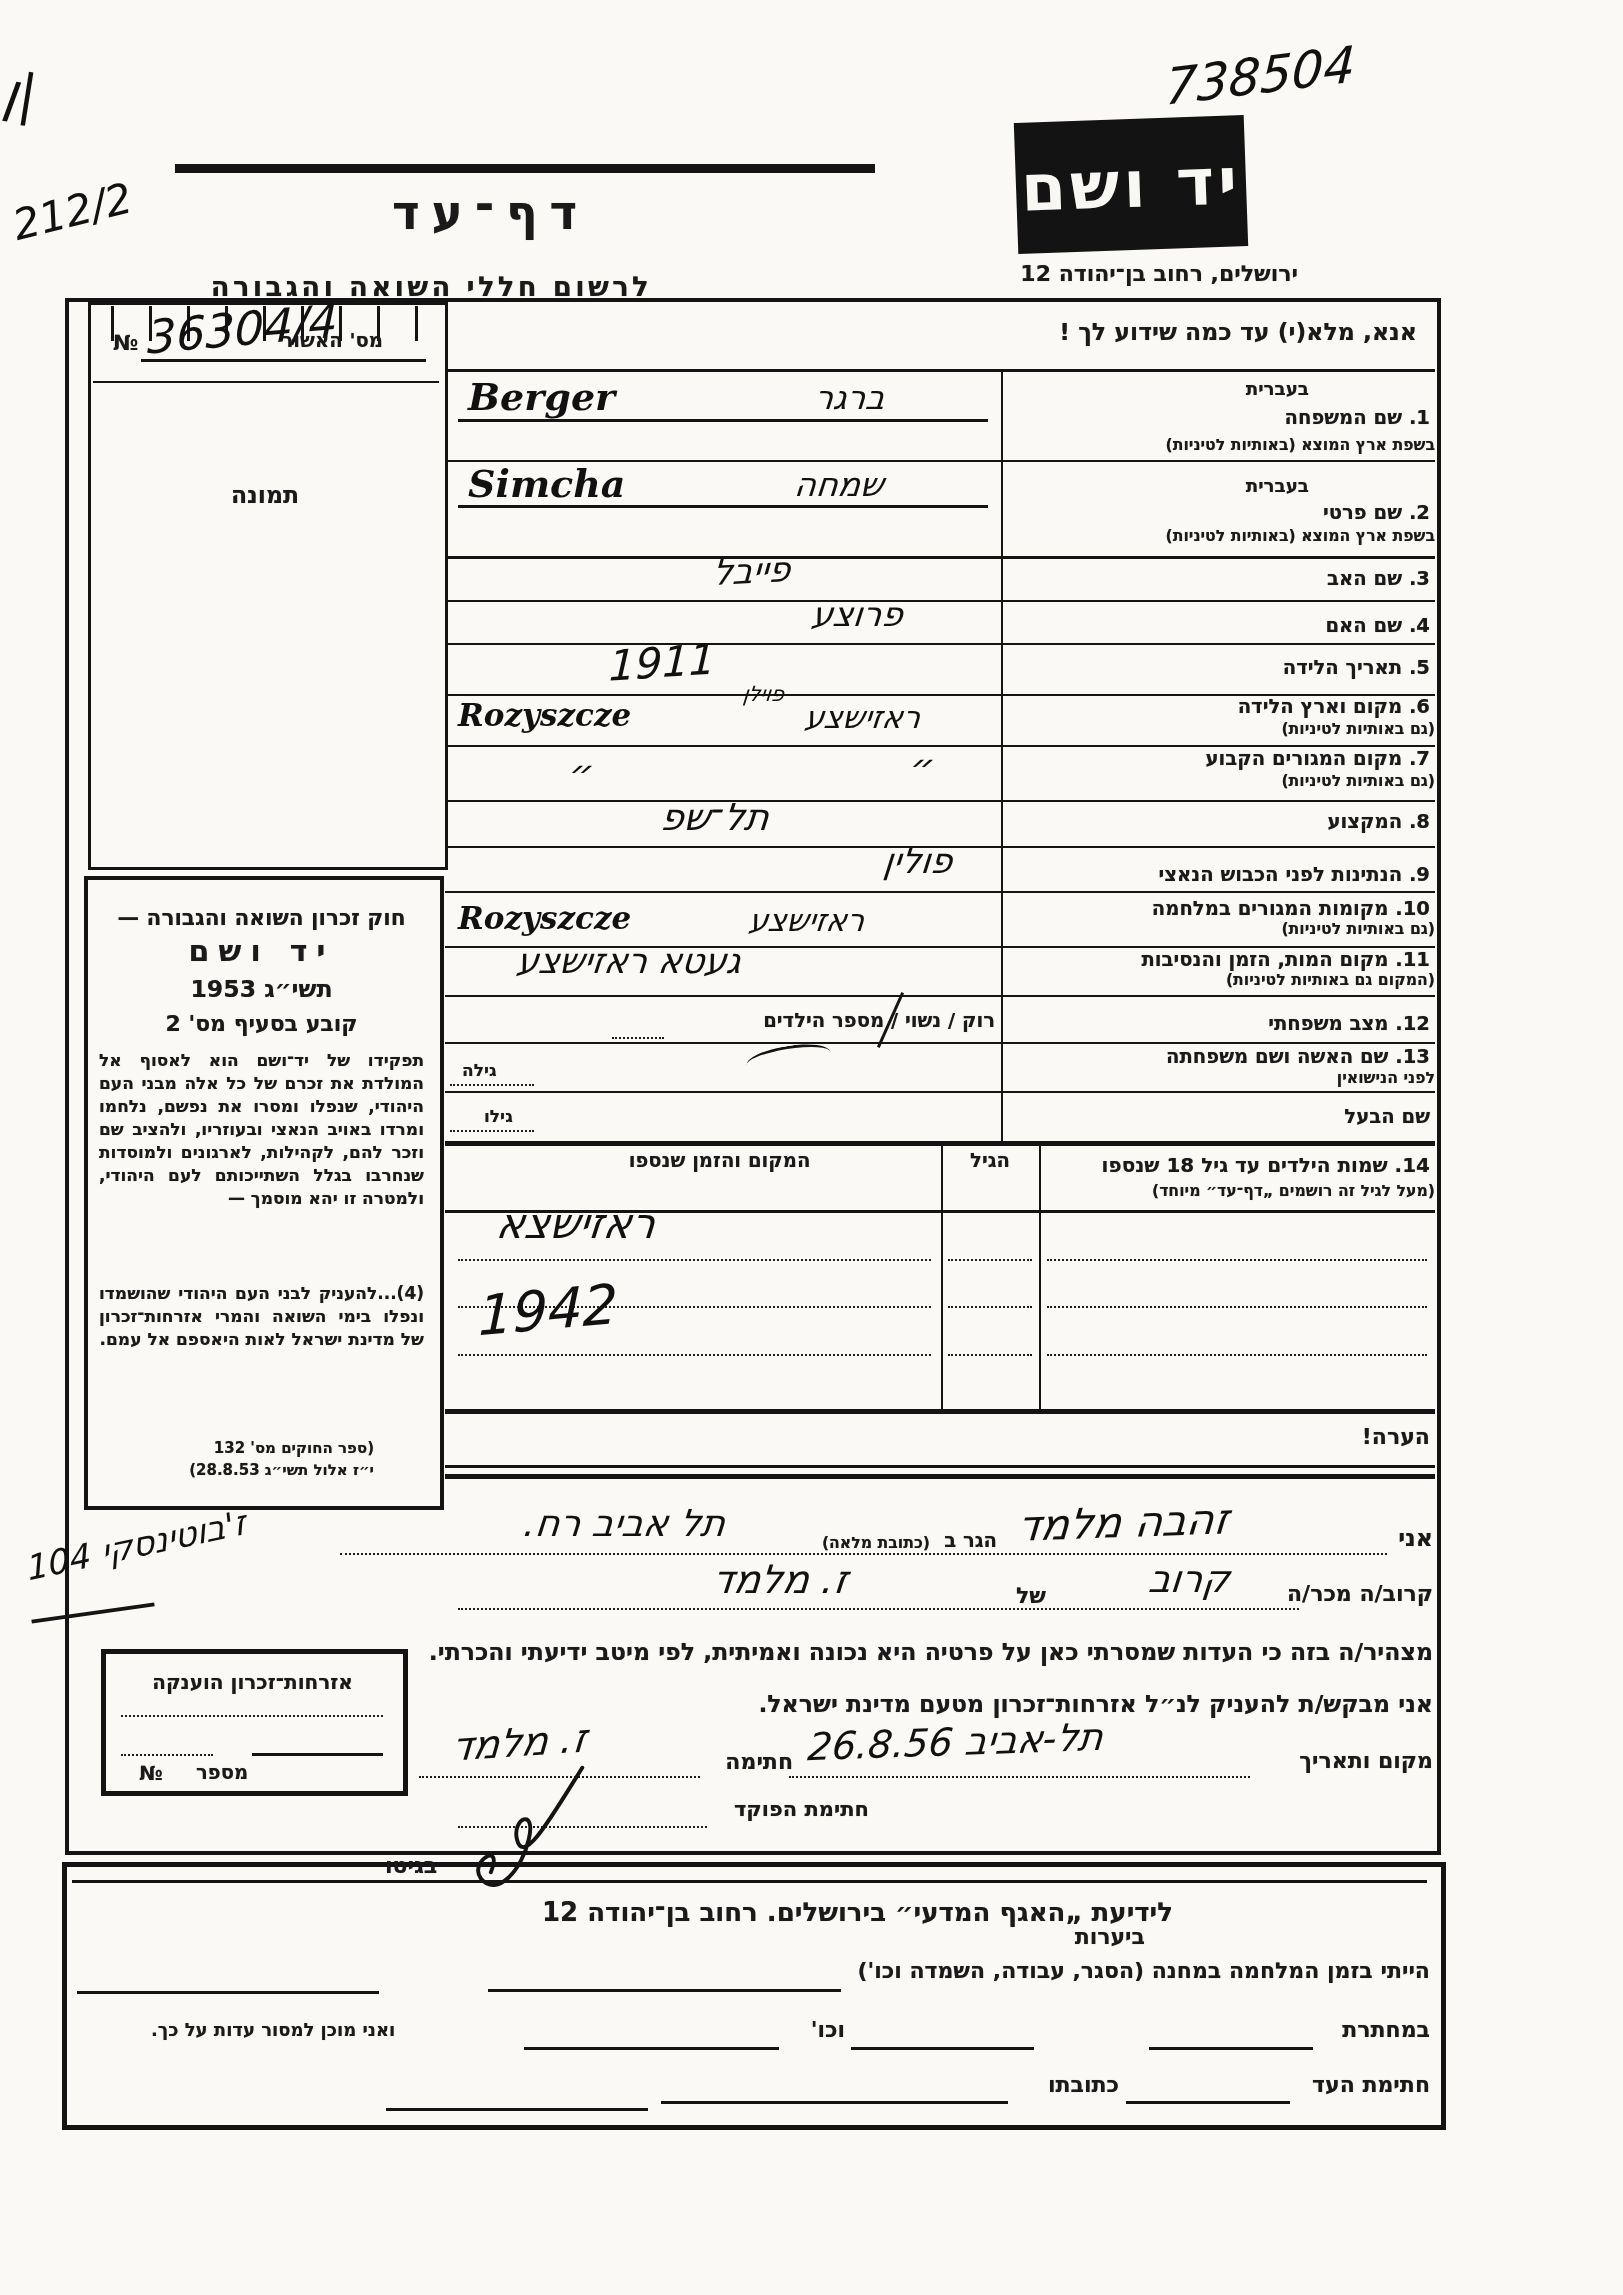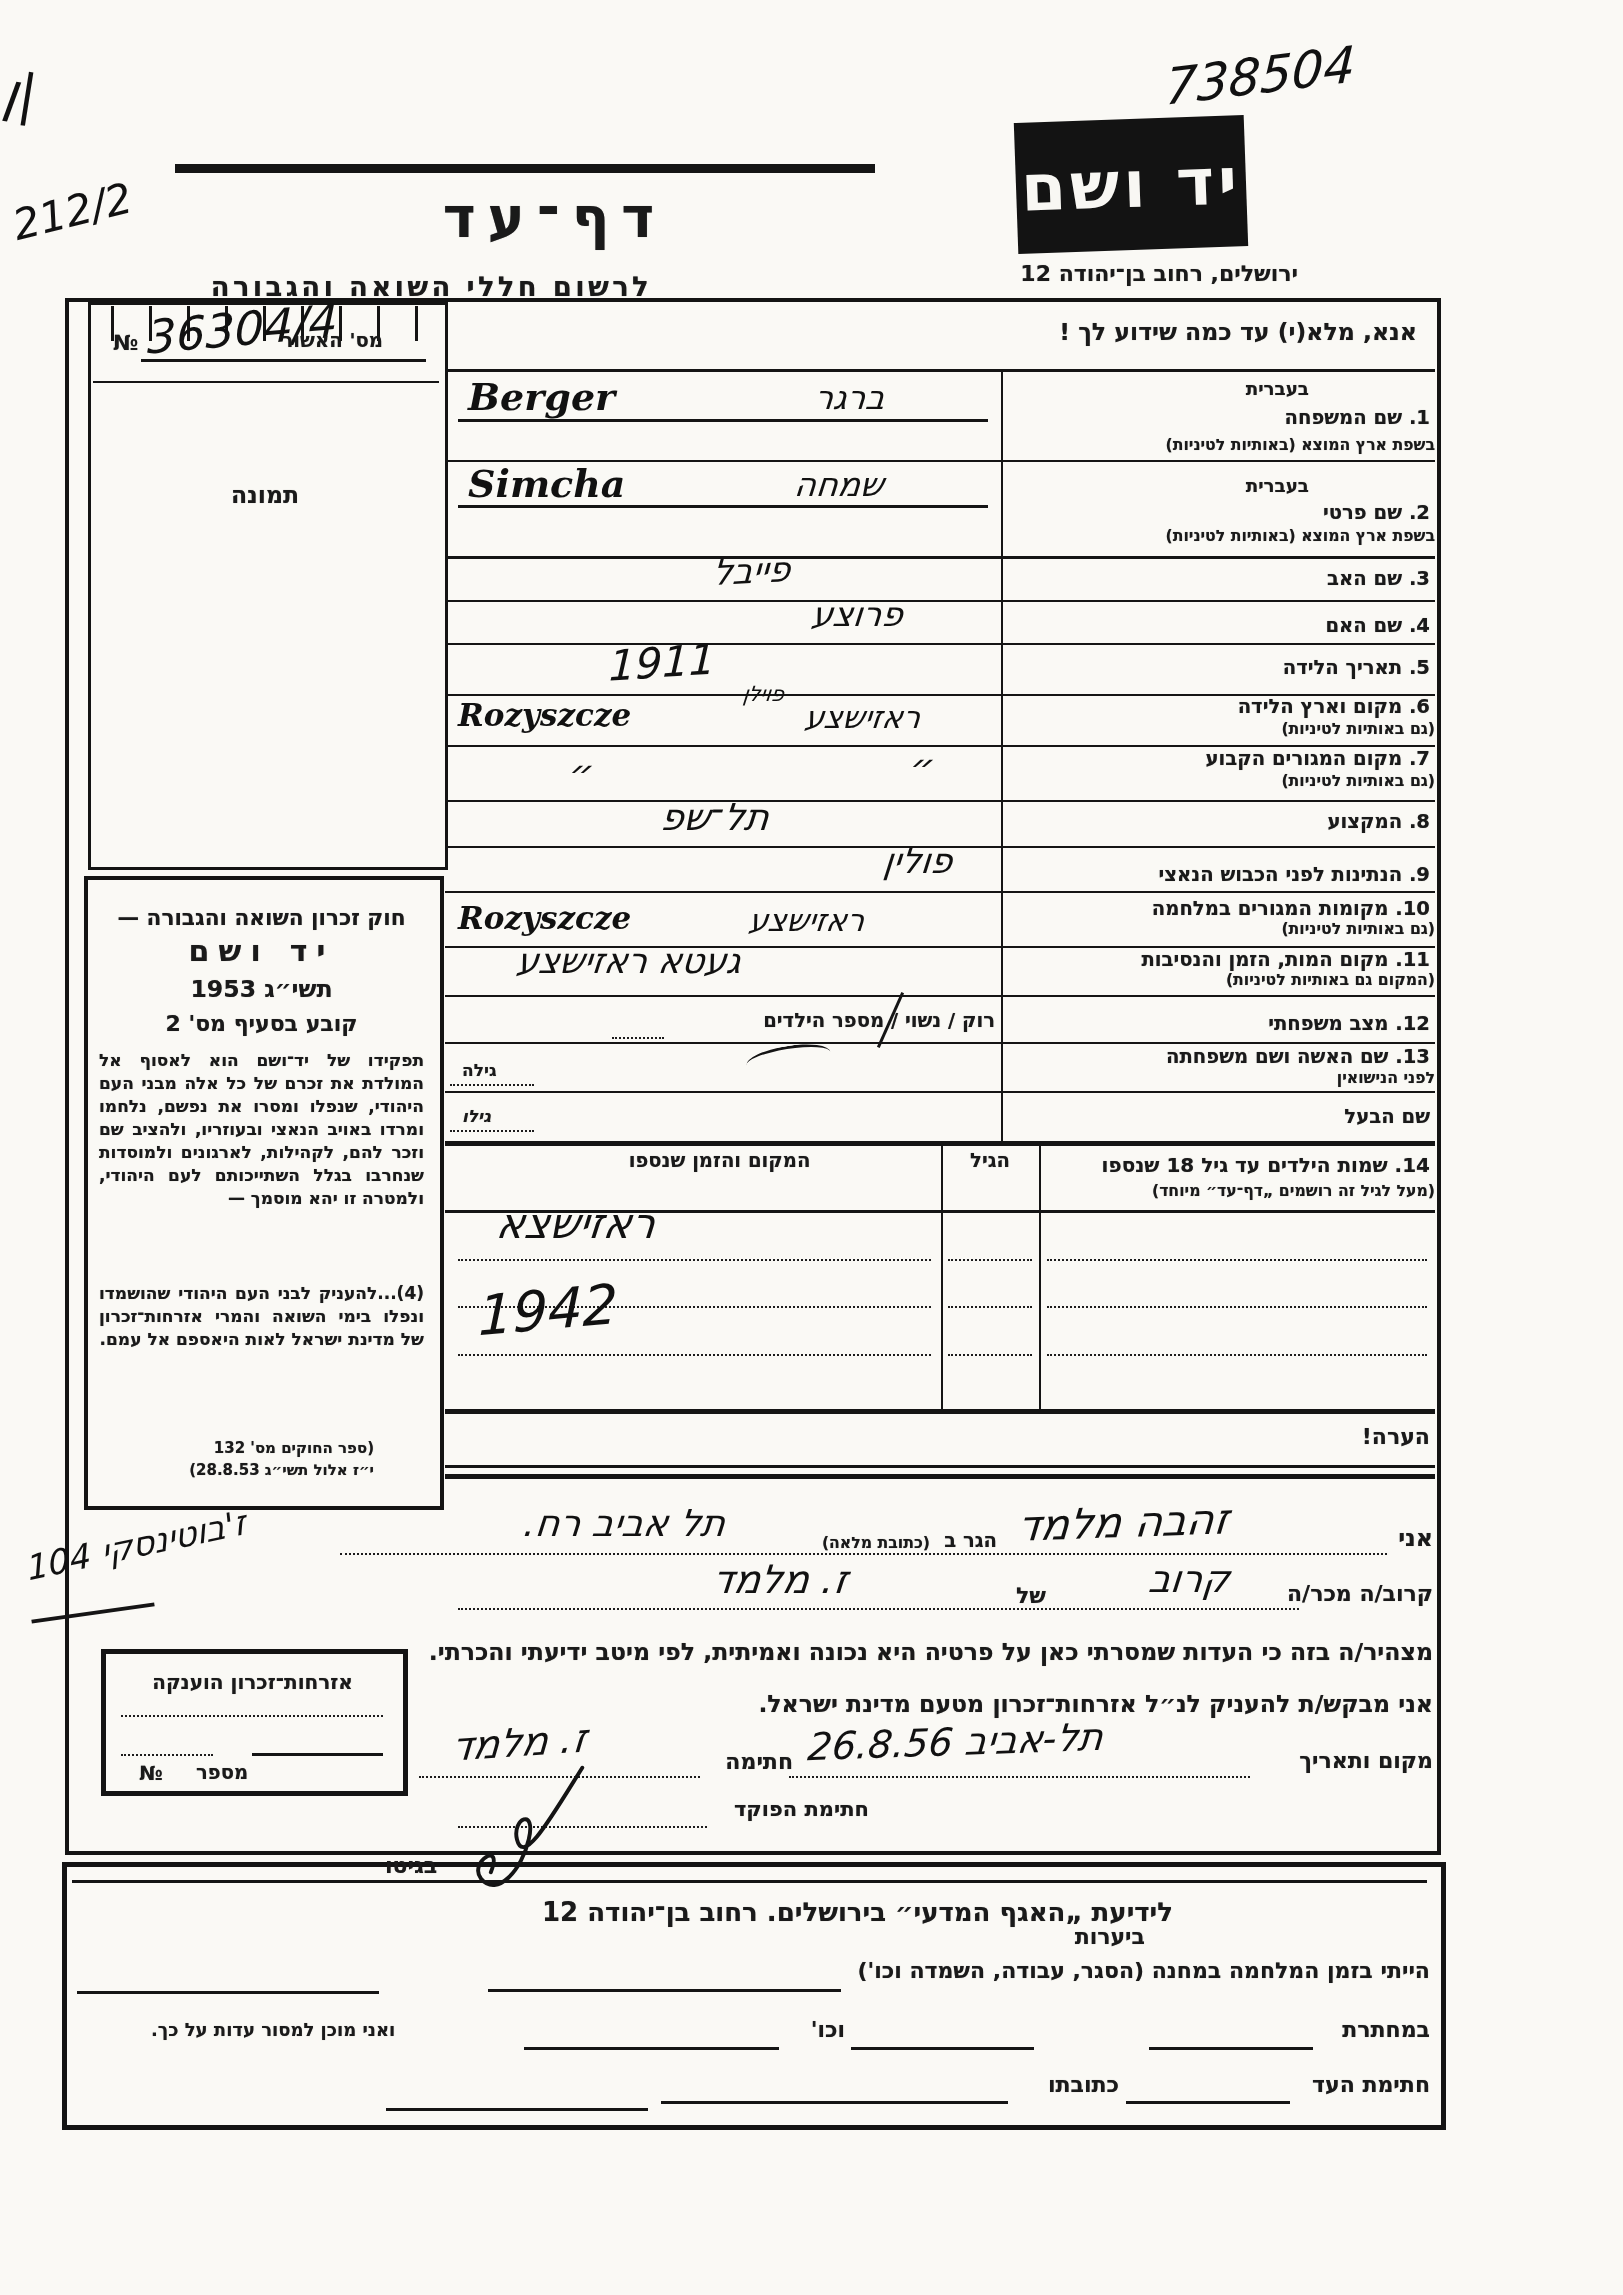--- a/index.html
+++ b/index.html
@@ -20,21 +20,21 @@
 </style>
 </head>
 <body>
 
 <div id="page">
 
   <div class="abs hand" style="left:3.9px;top:62px;font-size:54px;transform:rotate(9deg);">ן|</div>
   <div class="abs hand" style="left:11.8px;top:187px;font-size:42px;transform:rotate(-14deg);">212/2</div>
 
   <div class="abs ln" style="left:175px;top:164px;width:700px;height:9.2px;"></div>
-  <div class="abs pr ctr" dir="rtl" style="left:365px;top:185px;width:301px;font-size:56px;letter-spacing:11.8px;text-align:right;">דף־עד</div>
+  <div class="abs pr ctr" dir="rtl" style="left:340px;top:185px;width:301px;font-size:47px;letter-spacing:11.8px;">דף־עד</div>
   <div class="abs pr ctr" dir="rtl" style="left:259px;top:270px;width:393px;font-size:27.5px;letter-spacing:3.3px;">לרשום חללי השואה והגבורה</div>
 
   <div class="abs hand" style="left:1165px;top:47px;font-size:50px;transform:rotate(-7deg) skewX(-10deg);">738504</div>
   <div class="abs" style="left:1016px;top:119px;width:230px;height:131px;background:#131313;transform:rotate(-2deg);
               display:flex;align-items:center;justify-content:center;">
     <span dir="rtl" style="color:#f8f7f3;font-weight:900;font-size:65px;letter-spacing:3.9px;font-family:'DejaVu Sans',sans-serif;">יד ושם</span>
   </div>
   <div class="abs pr" dir="rtl" style="right:325px;top:261px;font-size:22px;">ירושלים, רחוב בן־יהודה 12</div>
 
   <div class="abs box" style="left:65px;top:298px;width:1368px;height:1549px;border-width:4.6px;"></div>
@@ -120,21 +120,21 @@
   <div class="abs hand" dir="rtl" style="left:749px;top:902px;font-size:31px;">ראזישצע</div>
   <div class="abs hand" dir="rtl" style="left:517px;top:941px;font-size:35px;">געטא ראזישצע</div>
 
   <div class="abs pr" dir="rtl" style="right:628px;top:1009px;font-size:19.6px;">רוק / נשוי / מספר הילדים</div>
   <div class="abs dot" style="left:612px;top:1037px;width:52px;"></div>
   <div class="abs ln" style="left:889px;top:990px;width:3.3px;height:60px;transform:rotate(24deg);"></div>
 
   <div class="abs pr" dir="rtl" style="left:462px;top:1060px;font-size:17px;">גילה</div>
   <div class="abs dot" style="left:450px;top:1084px;width:84px;"></div>
   <div class="abs" style="left:746px;top:1046px;width:85px;height:22px;border-top:3.3px solid #141414;border-radius:50%;transform:rotate(-9deg);"></div>
-  <div class="abs pr" dir="rtl" style="left:462px;top:1106px;font-size:17px;font-style:italic;">גילו</div>
+  <div class="abs pr" dir="rtl" style="left:484px;top:1106px;font-size:17px;">גילו</div>
   <div class="abs dot" style="left:450px;top:1130px;width:84px;"></div>
 
   <div class="abs ln" style="left:445px;top:1141px;width:990px;height:4.6px;"></div>
   <div class="abs ln" style="left:445px;top:1210px;width:990px;height:3.3px;"></div>
   <div class="abs ln" style="left:445px;top:1409px;width:990px;height:4.6px;"></div>
   <div class="abs ln" style="left:941px;top:1141px;width:2px;height:270px;"></div>
   <div class="abs ln" style="left:1039px;top:1141px;width:2px;height:270px;"></div>
   <div class="abs pr" dir="rtl" style="right:193px;top:1153px;font-size:20px;">14. שמות הילדים עד גיל 18 שנספו</div>
   <div class="abs pr" dir="rtl" style="right:188px;top:1181px;font-size:15.7px;">(מעל לגיל זה רושמים „דף־עד״ מיוחד)</div>
   <div class="abs pr ctr" dir="rtl" style="left:941px;top:1149px;width:98px;font-size:19.6px;">הגיל</div>

